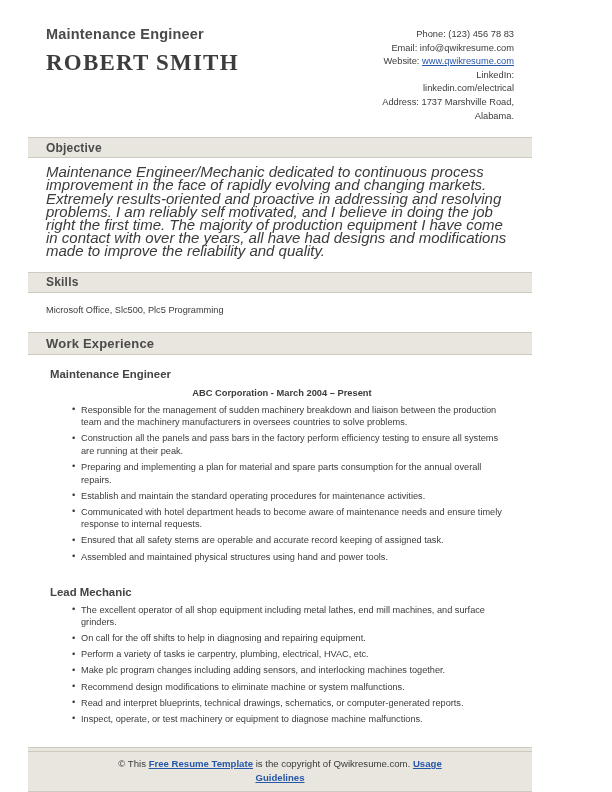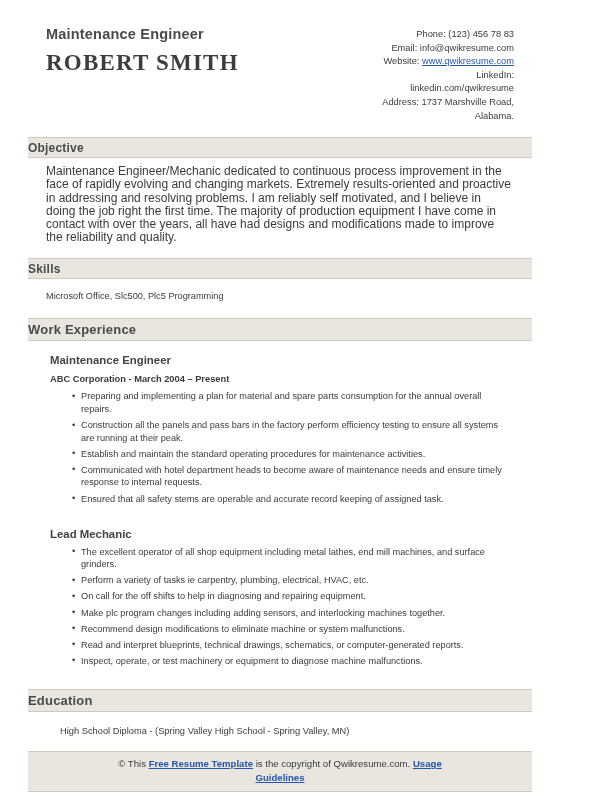--- a/index.html
+++ b/index.html
@@ -73,33 +73,35 @@
     margin-top: 14px;
   }
   .bar.tall {
     height: 21px;
     margin-top: 9px;
   }
   .bar-label {
     font-size: 12px;
     font-weight: bold;
     color: #4b4b4b;
+    padding-left: 18px;
     letter-spacing: .2px;
   }
   .bar-label.big {
     font-size: 13px;
   }
 
   
   .body-text {
-    font-size: 12px;
+    font-size: 15px;
     line-height: 13.2px;
     color: #3b3b3b;
     padding: 7px 20px 0 18px;
     text-align: left;
+    font-style: italic;
   }
   .skills-text {
     font-size: 9.2px;
     color: #3b3b3b;
     padding: 12px 18px 8px 18px;
   }
   .edu-text {
     font-size: 9.3px;
     color: #3b3b3b;
     padding: 14px 18px 0 32px;
@@ -113,20 +115,21 @@
     font-size: 11.4px;
     font-weight: bold;
     color: #444444;
     margin: 13px 0 0 4px;
   }
   .job-company {
     font-size: 9.3px;
     font-weight: bold;
     color: #3b3b3b;
     margin: 8px 0 0 4px;
+    text-align: center;
   }
   ul.bullets {
     margin: 6px 0 0 0;
     padding: 0 10px 0 26px;
     list-style: none;
   }
   ul.bullets li {
     position: relative;
     font-size: 9.2px;
     line-height: 12.6px;
@@ -173,21 +176,21 @@
   <div class="header">
     <div class="header-left">
       <div class="job-title">Maintenance Engineer</div>
       <div class="cand-name">ROBERT SMITH</div>
     </div>
     <div class="header-right">
       <div>Phone: (123) 456 78 83</div>
       <div>Email: info@qwikresume.com</div>
       <div><span>Website: </span><a class="link" href="#">www.qwikresume.com</a></div>
       <div>LinkedIn:</div>
-      <div>linkedin.com/qwikresume</div>
+      <div>linkedin.com/electrical</div>
       <div>Address: 1737 Marshville Road,</div>
       <div>Alabama.</div>
     </div>
   </div>
 
   <div class="bar">
     <span class="bar-label">Objective</span>
   </div>
   <div class="body-text">Maintenance Engineer/Mechanic dedicated to continuous process improvement in the face of rapidly evolving and changing markets. Extremely results-oriented and proactive in addressing and resolving problems. I am reliably self motivated, and I believe in doing the job right the first time. The majority of production equipment I have come in contact with over the years, all have had designs and modifications made to improve the reliability and quality.</div>
 
@@ -197,36 +200,38 @@
   <div class="skills-text">Microsoft Office, Slc500, Plc5 Programming</div>
 
   <div class="bar tall">
     <span class="bar-label big">Work Experience</span>
   </div>
 
   <div class="job-block">
     <div class="job-heading">Maintenance Engineer</div>
     <div class="job-company">ABC Corporation - March 2004 – Present</div>
     <ul class="bullets">
+      <li>Responsible for the management of sudden machinery breakdown and liaison between the production team and the machinery manufacturers in oversees countries to solve problems.</li>
+      <li>Construction all the panels and pass bars in the factory perform efficiency testing to ensure all systems are running at their peak.</li>
       <li>Preparing and implementing a plan for material and spare parts consumption for the annual overall repairs.</li>
-      <li>Construction all the panels and pass bars in the factory perform efficiency testing to ensure all systems are running at their peak.</li>
       <li>Establish and maintain the standard operating procedures for maintenance activities.</li>
       <li>Communicated with hotel department heads to become aware of maintenance needs and ensure timely response to internal requests.</li>
       <li>Ensured that all safety stems are operable and accurate record keeping of assigned task.</li>
+      <li>Assembled and maintained physical structures using hand and power tools.</li>
     </ul>
   </div>
 
   <div class="spacer-sm"></div>
 
   <div class="job-block">
     <div class="job-heading">Lead Mechanic</div>
     <ul class="bullets">
       <li>The excellent operator of all shop equipment including metal lathes, end mill machines, and surface grinders.</li>
+      <li>On call for the off shifts to help in diagnosing and repairing equipment.</li>
       <li>Perform a variety of tasks ie carpentry, plumbing, electrical, HVAC, etc.</li>
-      <li>On call for the off shifts to help in diagnosing and repairing equipment.</li>
       <li>Make plc program changes including adding sensors, and interlocking machines together.</li>
       <li>Recommend design modifications to eliminate machine or system malfunctions.</li>
       <li>Read and interpret blueprints, technical drawings, schematics, or computer-generated reports.</li>
       <li>Inspect, operate, or test machinery or equipment to diagnose machine malfunctions.</li>
     </ul>
   </div>
 
   <div class="bar tall" style="margin-top:22px">
     <span class="bar-label big">Education</span>
   </div>

